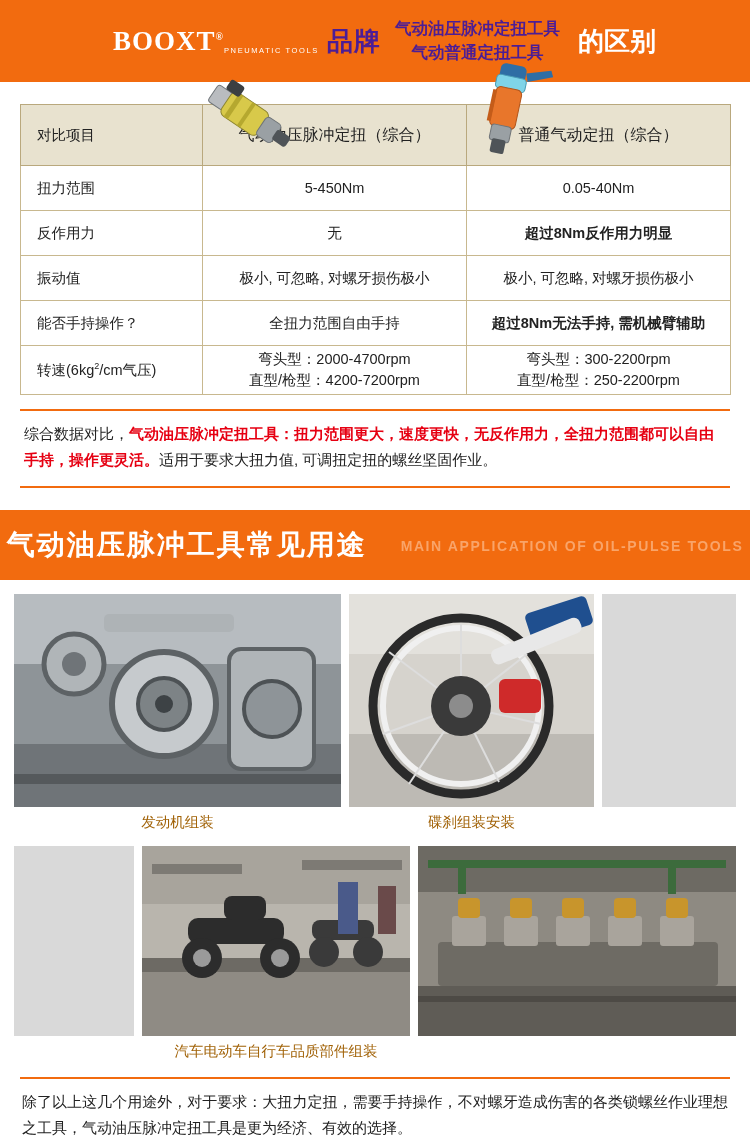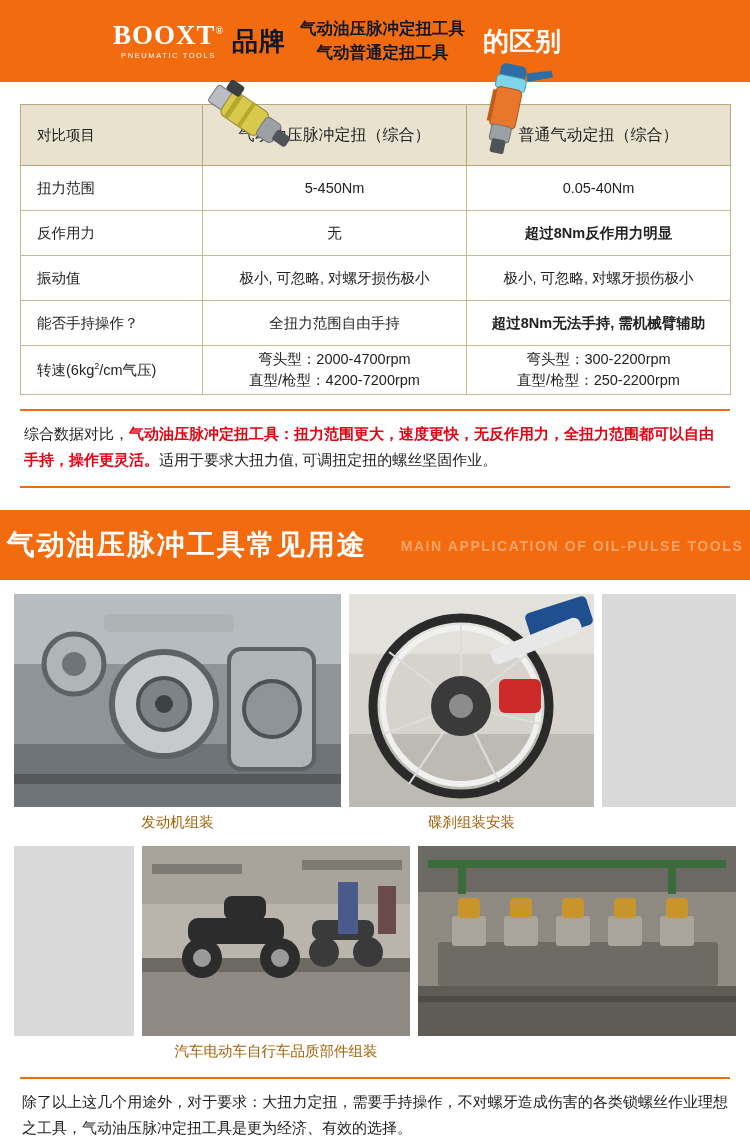--- a/index.html
+++ b/index.html
@@ -21,46 +21,46 @@
     box-sizing:border-box;
   }
   .brand{
     display:flex;
     align-items:center;
     gap:8px;
     margin-left:95px;
   }
   .brand-logo{
     display:flex;
-    flex-direction:column;
-    align-items:center;
+    flex-direction:row;
+    align-items:flex-end;
     line-height:1;
     color:#fff;
   }
   .brand-logo .bl-main{
     font-size:27px;
     font-weight:bold;
     letter-spacing:1px;
     font-family:"Liberation Serif","DejaVu Serif",serif;
   }
   .brand-logo .bl-main sup{font-size:10px;}
   .brand-logo .bl-sub{
     font-size:7.5px;
     letter-spacing:1.6px;
     margin-top:3px;
   }
   .brand-cn{
-    color:#0f172a;
+    color:#4c1d95;
     font-size:26px;
     font-weight:bold;
     letter-spacing:1px;
   }
   .hdr-mid{
     margin-left:14px;
-    color:#0f172a;
+    color:#4c1d95;
     font-size:16.5px;
     font-weight:bold;
     line-height:1.45;
     text-align:center;
   }
   .hdr-tail{
     margin-left:18px;
     color:#fff;
     font-size:26px;
     font-weight:bold;

